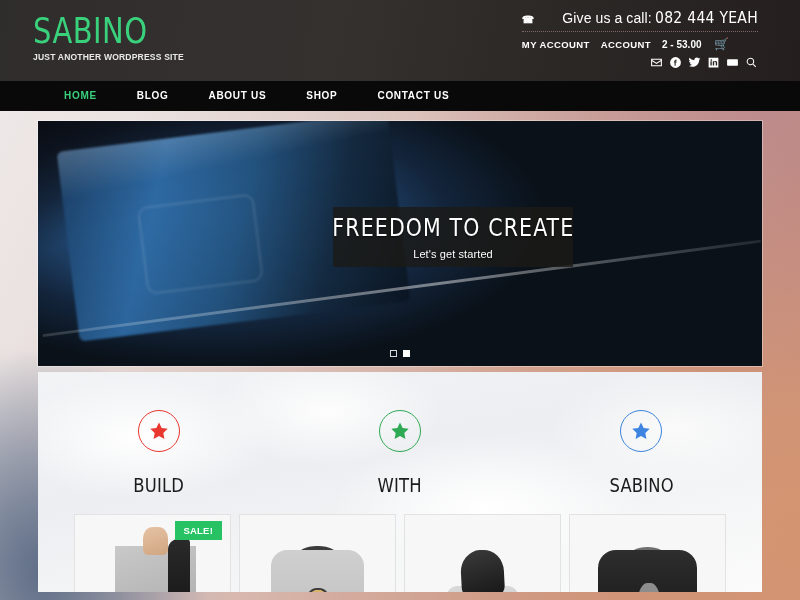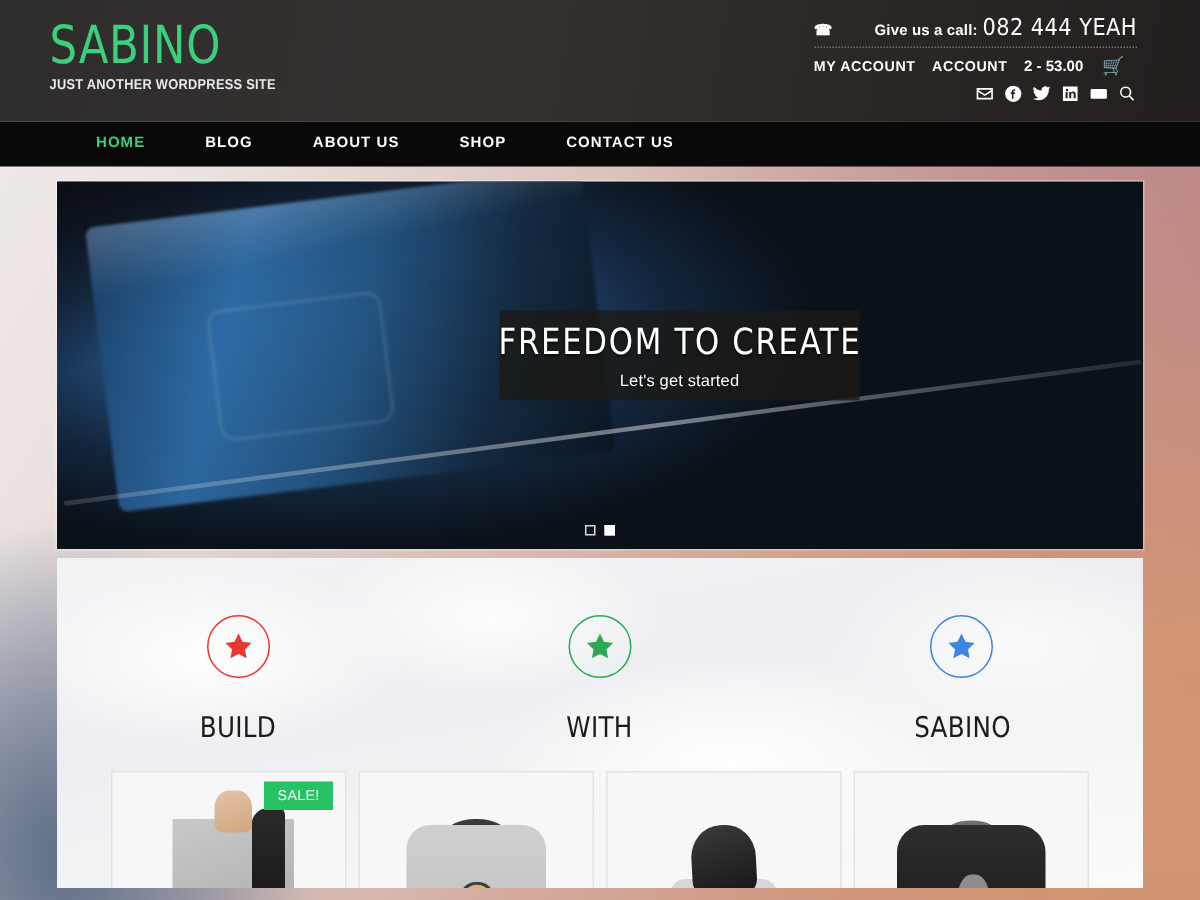--- a/index.html
+++ b/index.html
@@ -41,21 +41,21 @@
   }
   .brand-tag {
     color:#e9e9e9; font-size:9.5px; letter-spacing:.2px; font-weight:700;
     margin-top:3px; transform:scaleX(.90); transform-origin:left center;
     white-space:nowrap;
   }
 
   .topright { margin-left:auto; padding:9px 42px 0 0; text-align:right; color:#fff; }
   .callline { font-size:11.5px; font-weight:700; white-space:nowrap; padding-bottom:4px;
     border-bottom:1px dotted #7d6a66; display:block; }
-  .callline .lbl { font-size:10px; font-weight:700; letter-spacing:.1px;padding-left:25px;}
+  .callline .lbl { font-size:14px; font-weight:400; letter-spacing:.1px;padding-left:25px;}
   .callline .num { font-size:15.5px; font-weight:400; letter-spacing:.3px;
      font-family:"DejaVu Sans Condensed","Liberation Sans",sans-serif; }
   .ph { display:inline-block; margin-right:3px; font-size:10px; }
 
   .acctline { margin-top:5px; font-size:9.5px; font-weight:700; letter-spacing:.4px;
     display:flex; align-items:center; gap:11px; white-space:nowrap;}
   .acctline span{ cursor:default; }
   .cartamt{ font-weight:700; font-size:10px; letter-spacing:0; }
   .cart-ico{ color:#3ad17c; font-size:12px; margin-left:2px; }
 
@@ -169,21 +169,21 @@
   .products{
     position:relative; display:flex; gap:8px; padding:18px 36px 0 36px;
   }
   .pcard{
     flex:1; height:120px; background:#f7f7f7;
     border:1px solid #e2e2e2; position:relative; overflow:hidden;
   }
   .pimg{ position:absolute; inset:0; }
   .sale{
     position:absolute; right:8px; top:6px; z-index:4;
-    background:#27c263; color:#fff; font-size:9.5px; font-weight:400;
+    background:#27c263; color:#fff; font-size:9.5px; font-weight:700;
     padding:4px 9px; letter-spacing:.2px;
   }
   
   .p1 .poster{ position:absolute; left:26%; top:26%; width:52%; height:80%;
      background:linear-gradient(160deg,#c9c9c9,#b4b4b4 60%,#a7a7a7); }
   .p1 .hand{ position:absolute; left:44%; top:10%; width:16%; height:24%;
      background:linear-gradient(160deg,#e6c3a4,#d0a581); border-radius:40% 40% 20% 20%; }
   .p1 .arm{ position:absolute; left:60%; top:20%; width:14%; height:80%;
      background:linear-gradient(180deg,#2a2a2a,#111); border-radius:10px 4px 0 0; }
   

